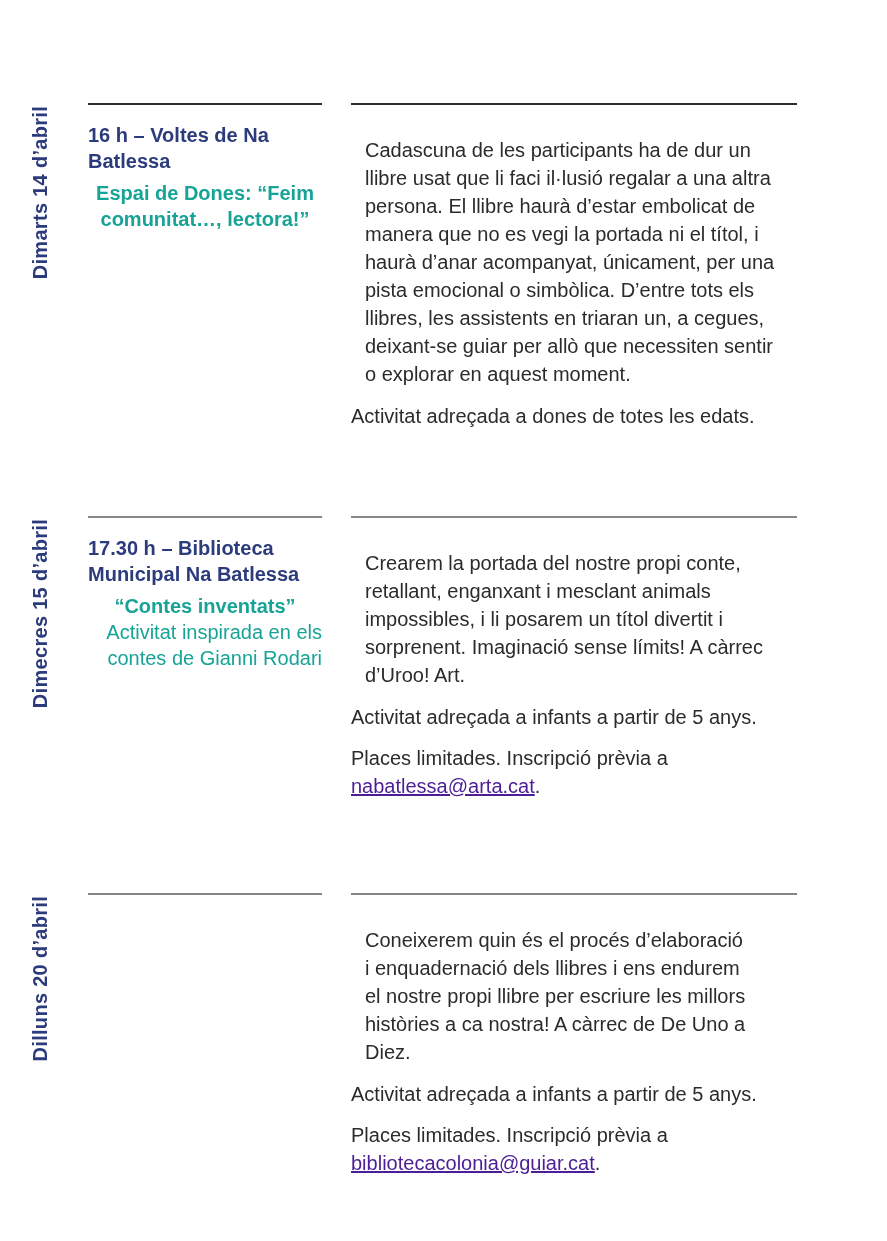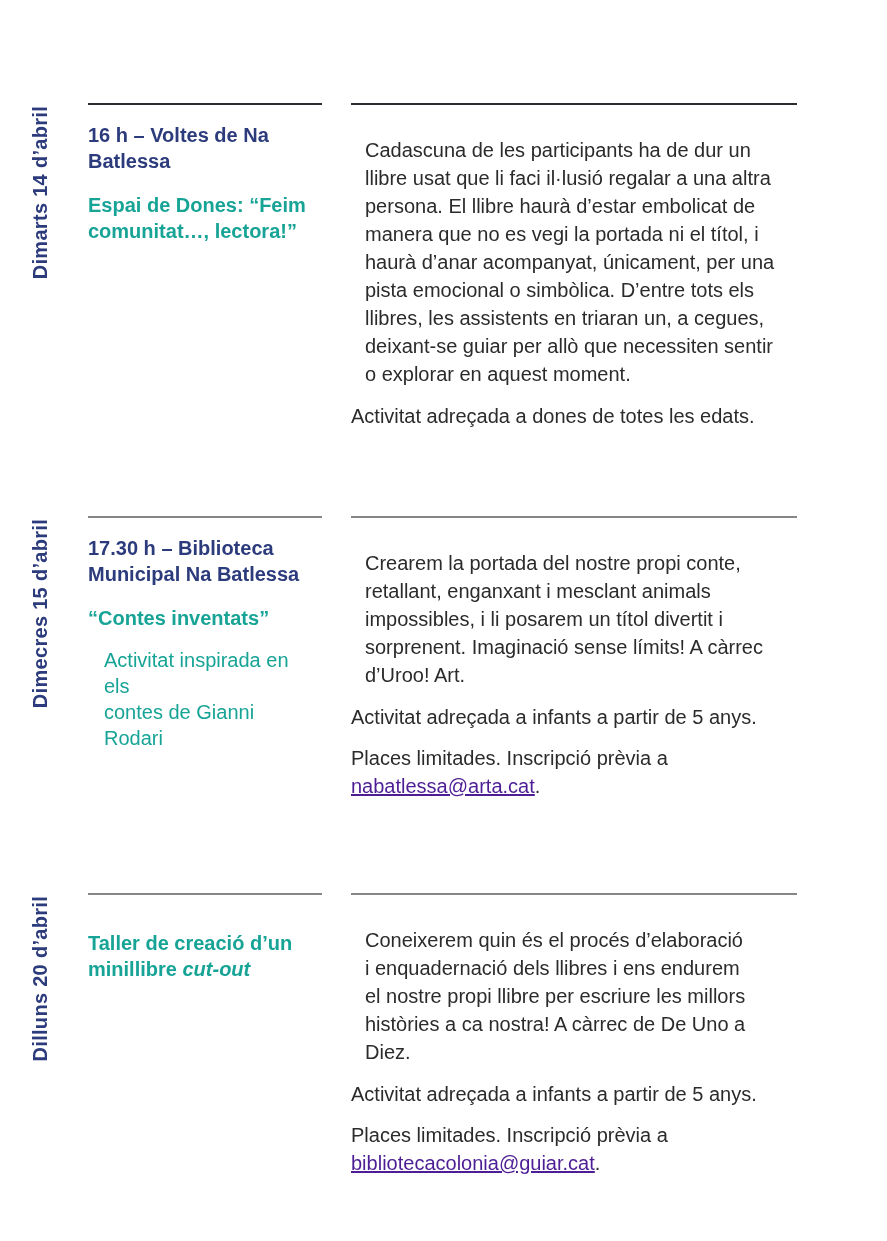--- a/index.html
+++ b/index.html
@@ -59,38 +59,40 @@
   }
   .event-title {
     margin: 0;
     font-size: 20px;
     line-height: 26px;
     font-weight: 700;
     color: #2c3b7c;
     white-space: pre-line;
   }
   .event-subtitle {
-    margin: 18px 0 0 0;
+    margin: 6px 0 0 0;
     font-size: 20px;
     line-height: 26px;
     font-weight: 700;
     color: #17a496;
     white-space: pre-line;
+    text-align: center;
   }
   .event-subtitle em {
     font-style: italic;
     font-weight: 700;
   }
   .event-subtitle-detail {
-    margin: 16px;
+    margin: 0;
     font-size: 20px;
     line-height: 26px;
     font-weight: 400;
     color: #17a496;
     white-space: pre-line;
+    text-align: right;
   }
   .desc {
     margin: 14px;
     font-size: 20px;
     line-height: 28px;
     color: #2b2b2b;
     white-space: pre-line;
   }
   .note {
     margin: 13px 0 0 0;
@@ -168,22 +170,20 @@
       </div>
     </div>
   </section>
 
   <section class="event" style="top:893px">
     <div class="vlabel">Dilluns 20 d’abril</div>
     <div class="cols">
       <div class="col-mid">
         <div class="rule"></div>
         <div class="col-inner">
-          <p class="event-subtitle"><span>Taller de creació d’un
-minillibre </span><em>cut-out</em></p>
         </div>
       </div>
       <div class="col-right">
         <div class="rule"></div>
         <div class="col-inner">
           <p class="desc">Coneixerem quin és el procés d’elaboració
 i enquadernació dels llibres i ens endurem
 el nostre propi llibre per escriure les millors
 històries a ca nostra! A càrrec de De Uno a
 Diez.</p>

